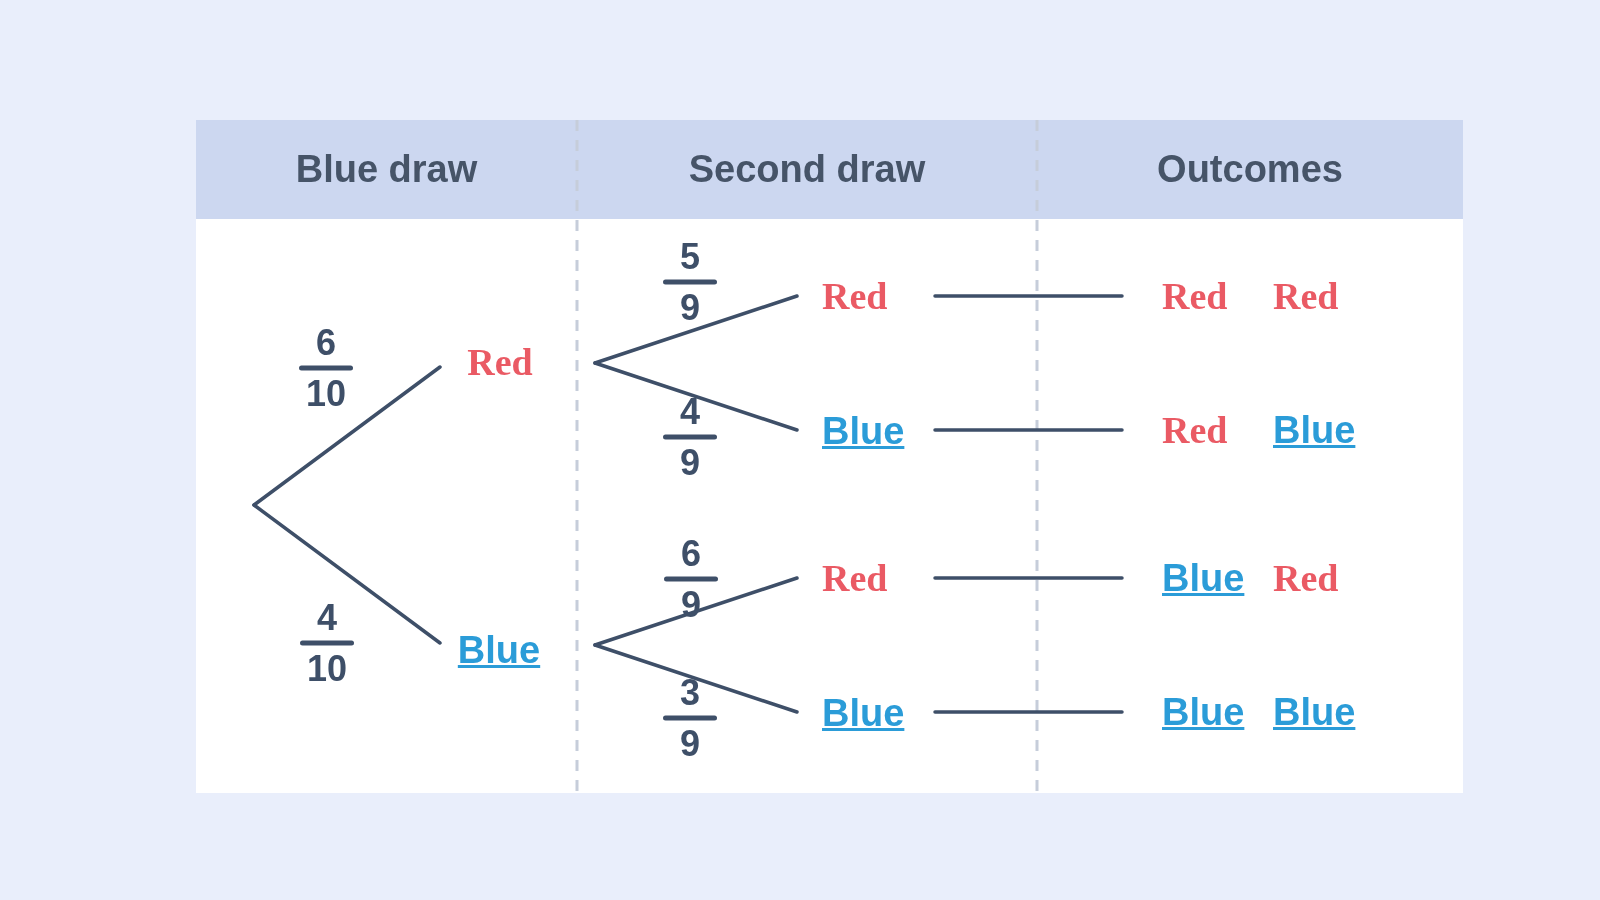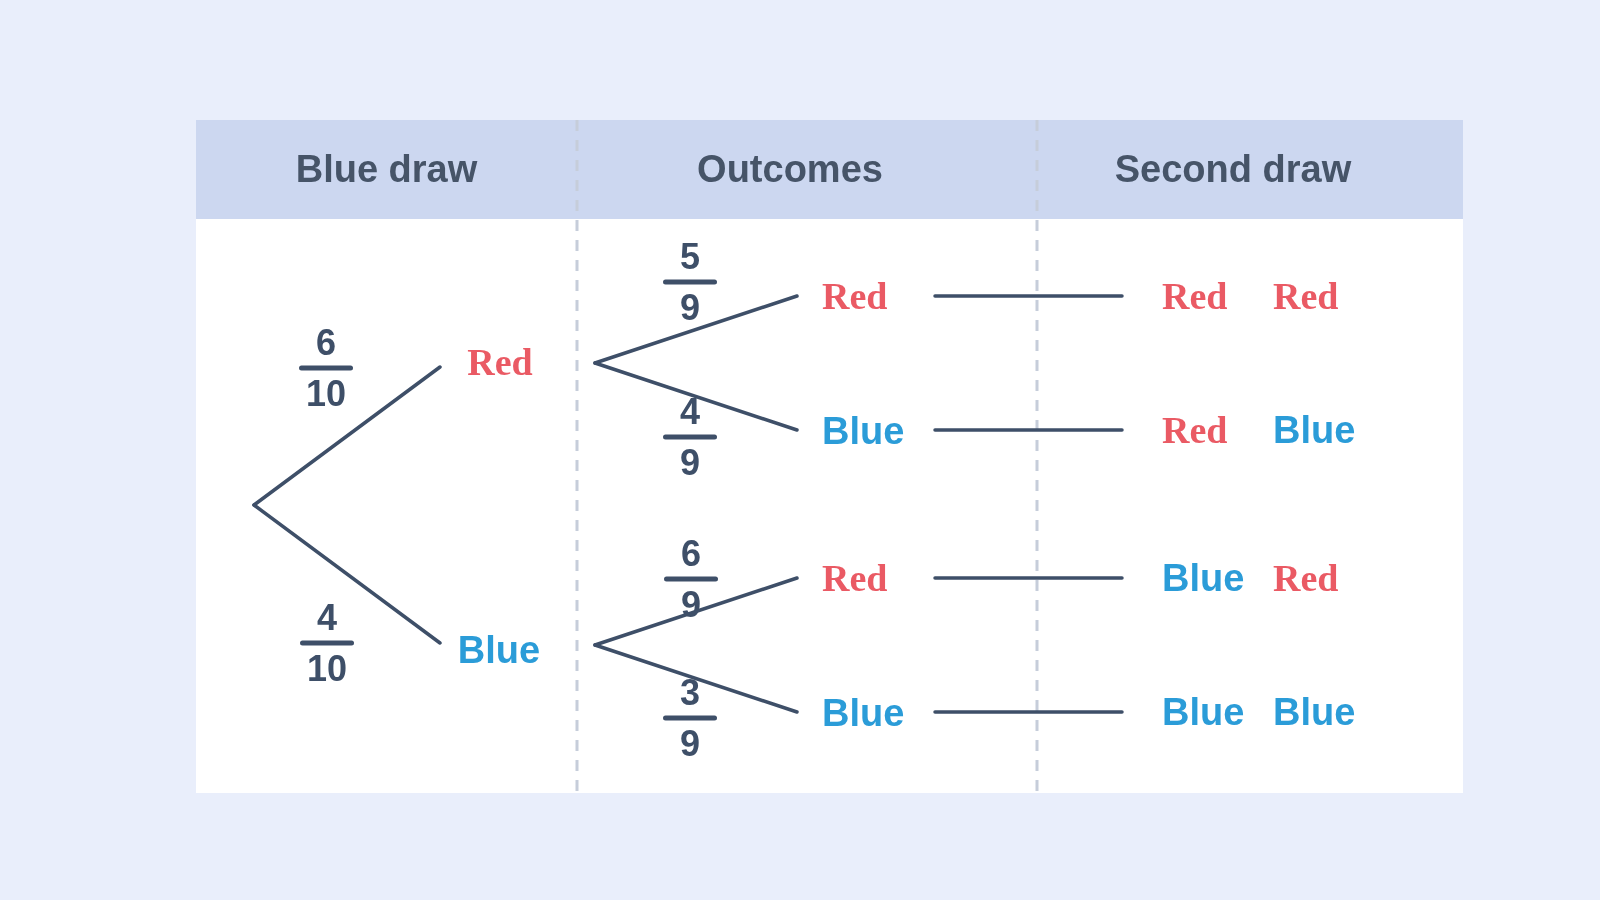--- a/index.html
+++ b/index.html
@@ -68,21 +68,21 @@
   .node {
     position: absolute;
     font-size: 38px;
     font-weight: bold;
     line-height: 1;
     white-space: nowrap;
   }
   .center  { transform: translate(-50%, -50%); }
   .vcenter { transform: translate(0, -50%); }
   .red  { color: var(--red,  #ea5a64); font-family: Liberation Serif, serif; }
-  .blue { color: var(--blue, #2b9cd8); }
+  .blue { color: var(--blue, #2b9cd8); text-decoration: underline; }
 
   .frac {
     position: absolute;
     transform: translate(-50%, -50%);
     display: flex;
     flex-direction: column;
     align-items: center;
     color: var(--navy, #3e4f68);
     font-size: 36px;
     font-weight: bold;
@@ -110,22 +110,22 @@
   .outcome .w1 { min-width: 111px; }
 </style>
 </head>
 <body>
 
 <div class="page">
   <div class="panel">
 
     <div class="header-row">
       <div class="hcell c1">Blue draw</div>
+      <div class="hcell c2">Second draw</div>
       <div class="hcell c3">Outcomes</div>
-      <div class="hcell c2">Second draw</div>
     </div>
 
     <svg class="overlay" viewBox="0 0 1267 673">
       <line class="divider-line" x1="381" y1="0" x2="381" y2="673"></line>
       <line class="divider-line" x1="841" y1="0" x2="841" y2="673"></line>
 
       <line class="tree-line" x1="58" y1="385" x2="244" y2="247"></line>
       <line class="tree-line" x1="58" y1="385" x2="244" y2="523"></line>
 
       <line class="tree-line" x1="399" y1="243" x2="601" y2="176"></line>

